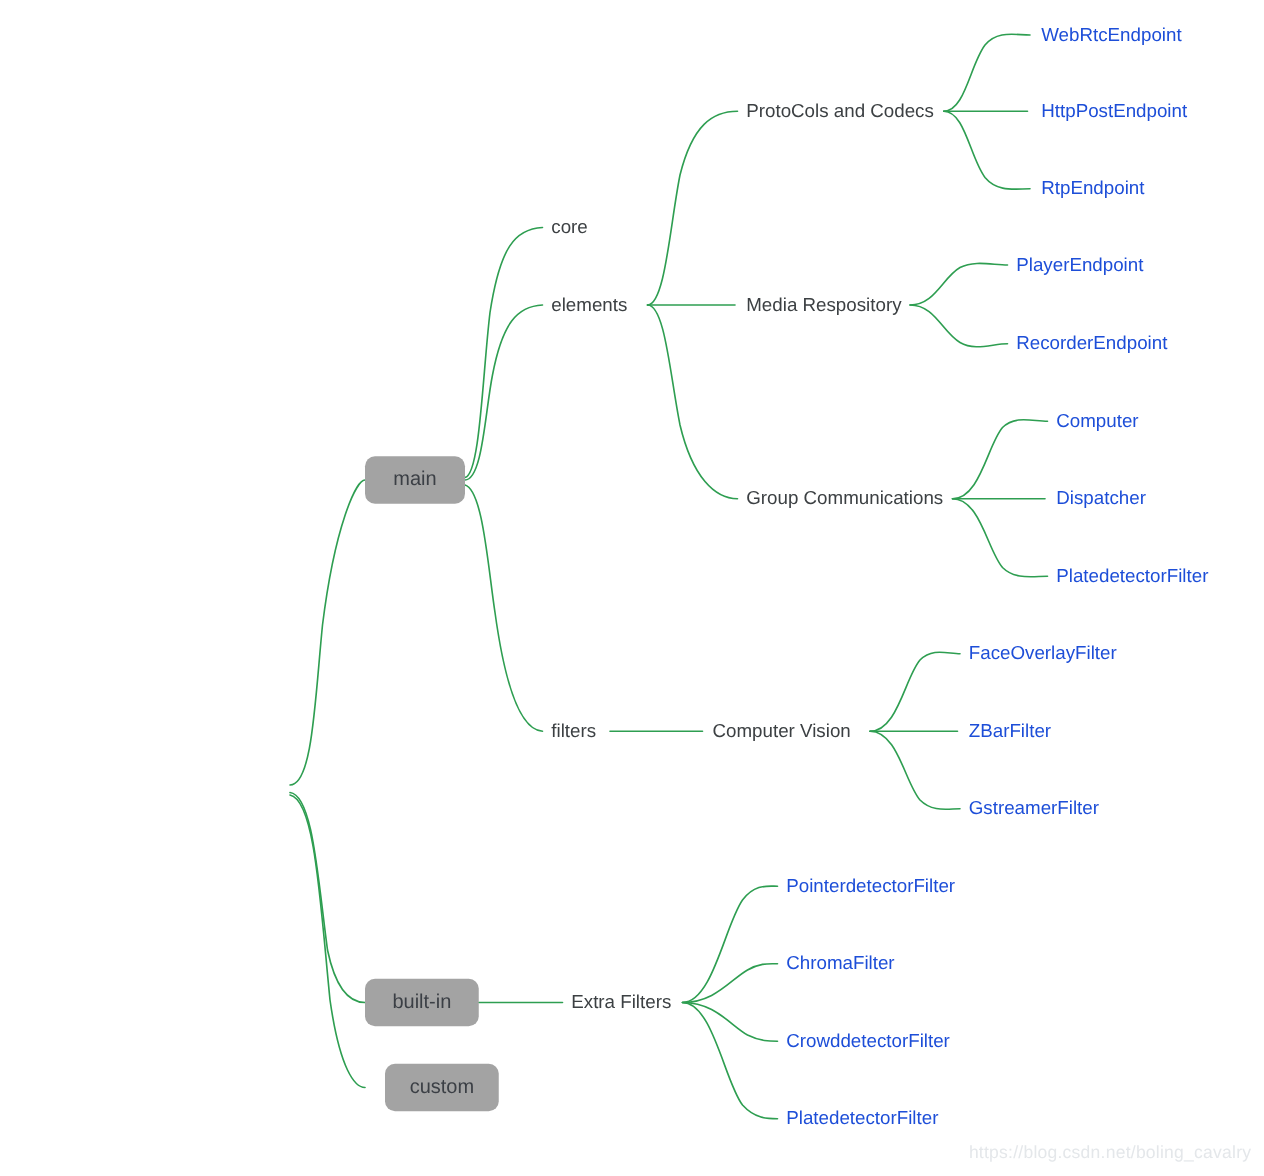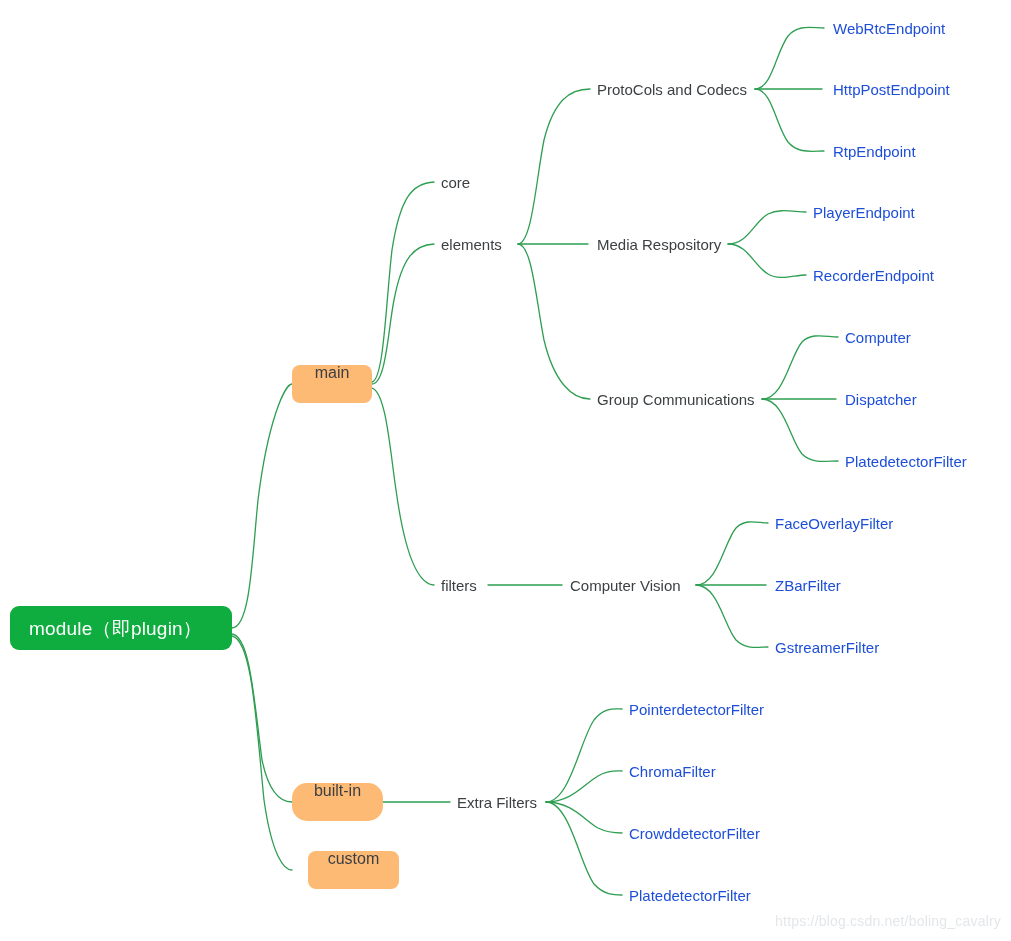--- a/index.html
+++ b/index.html
@@ -42,24 +42,25 @@
     color: #ffffff;
     font-size: 19px;
     display: flex;
     align-items: center;
     padding-left: 19px;
     box-sizing: border-box;
     letter-spacing: 0.2px;
   }
   
   .node-boxed {
-    background: #fdba74;
+    background: #a3a3a3;
     border-radius: 8px;
     height: 38px;
     display: flex;
+    align-items: center;
     justify-content: center;
     font-size: 16px;
     color: #3b3f45;
     box-sizing: border-box;
     padding: 0 14px;
   }
   
   .node-plain {
     font-size: 15px;
     color: #3c4043;
@@ -128,28 +129,25 @@
 
       <path d="M383,802 L450,802"></path>
 
       <path d="M546,802 C570,802 580,740 594,720 C604,707 614,709 622,709"></path>
       <path d="M546,802 C572,802 584,784 598,776 C608,770 616,771 622,771"></path>
       <path d="M546,802 C572,802 584,820 598,828 C608,833 616,833 622,833"></path>
       <path d="M546,802 C570,802 580,866 594,884 C604,895 614,895 622,895"></path>
     </g>
   </svg>
 
-  <div class="node node-root">
-    <span>module（即plugin）</span>
-  </div>
 
   <div class="node node-boxed" style="left:292px; top:365px; width:80px;">
     <span>main</span>
   </div>
-  <div class="node node-boxed" style="left:292px; top:783px; width:91px;border-radius:15px;">
+  <div class="node node-boxed" style="left:292px; top:783px; width:91px;">
     <span>built-in</span>
   </div>
   <div class="node node-boxed" style="left:292px; top:851px; width:91px;margin-left:16px;">
     <span>custom</span>
   </div>
 
   <div class="node node-plain" style="left:441px; top:182px;">
     <span>core</span>
   </div>
   <div class="node node-plain" style="left:441px; top:244px;">

